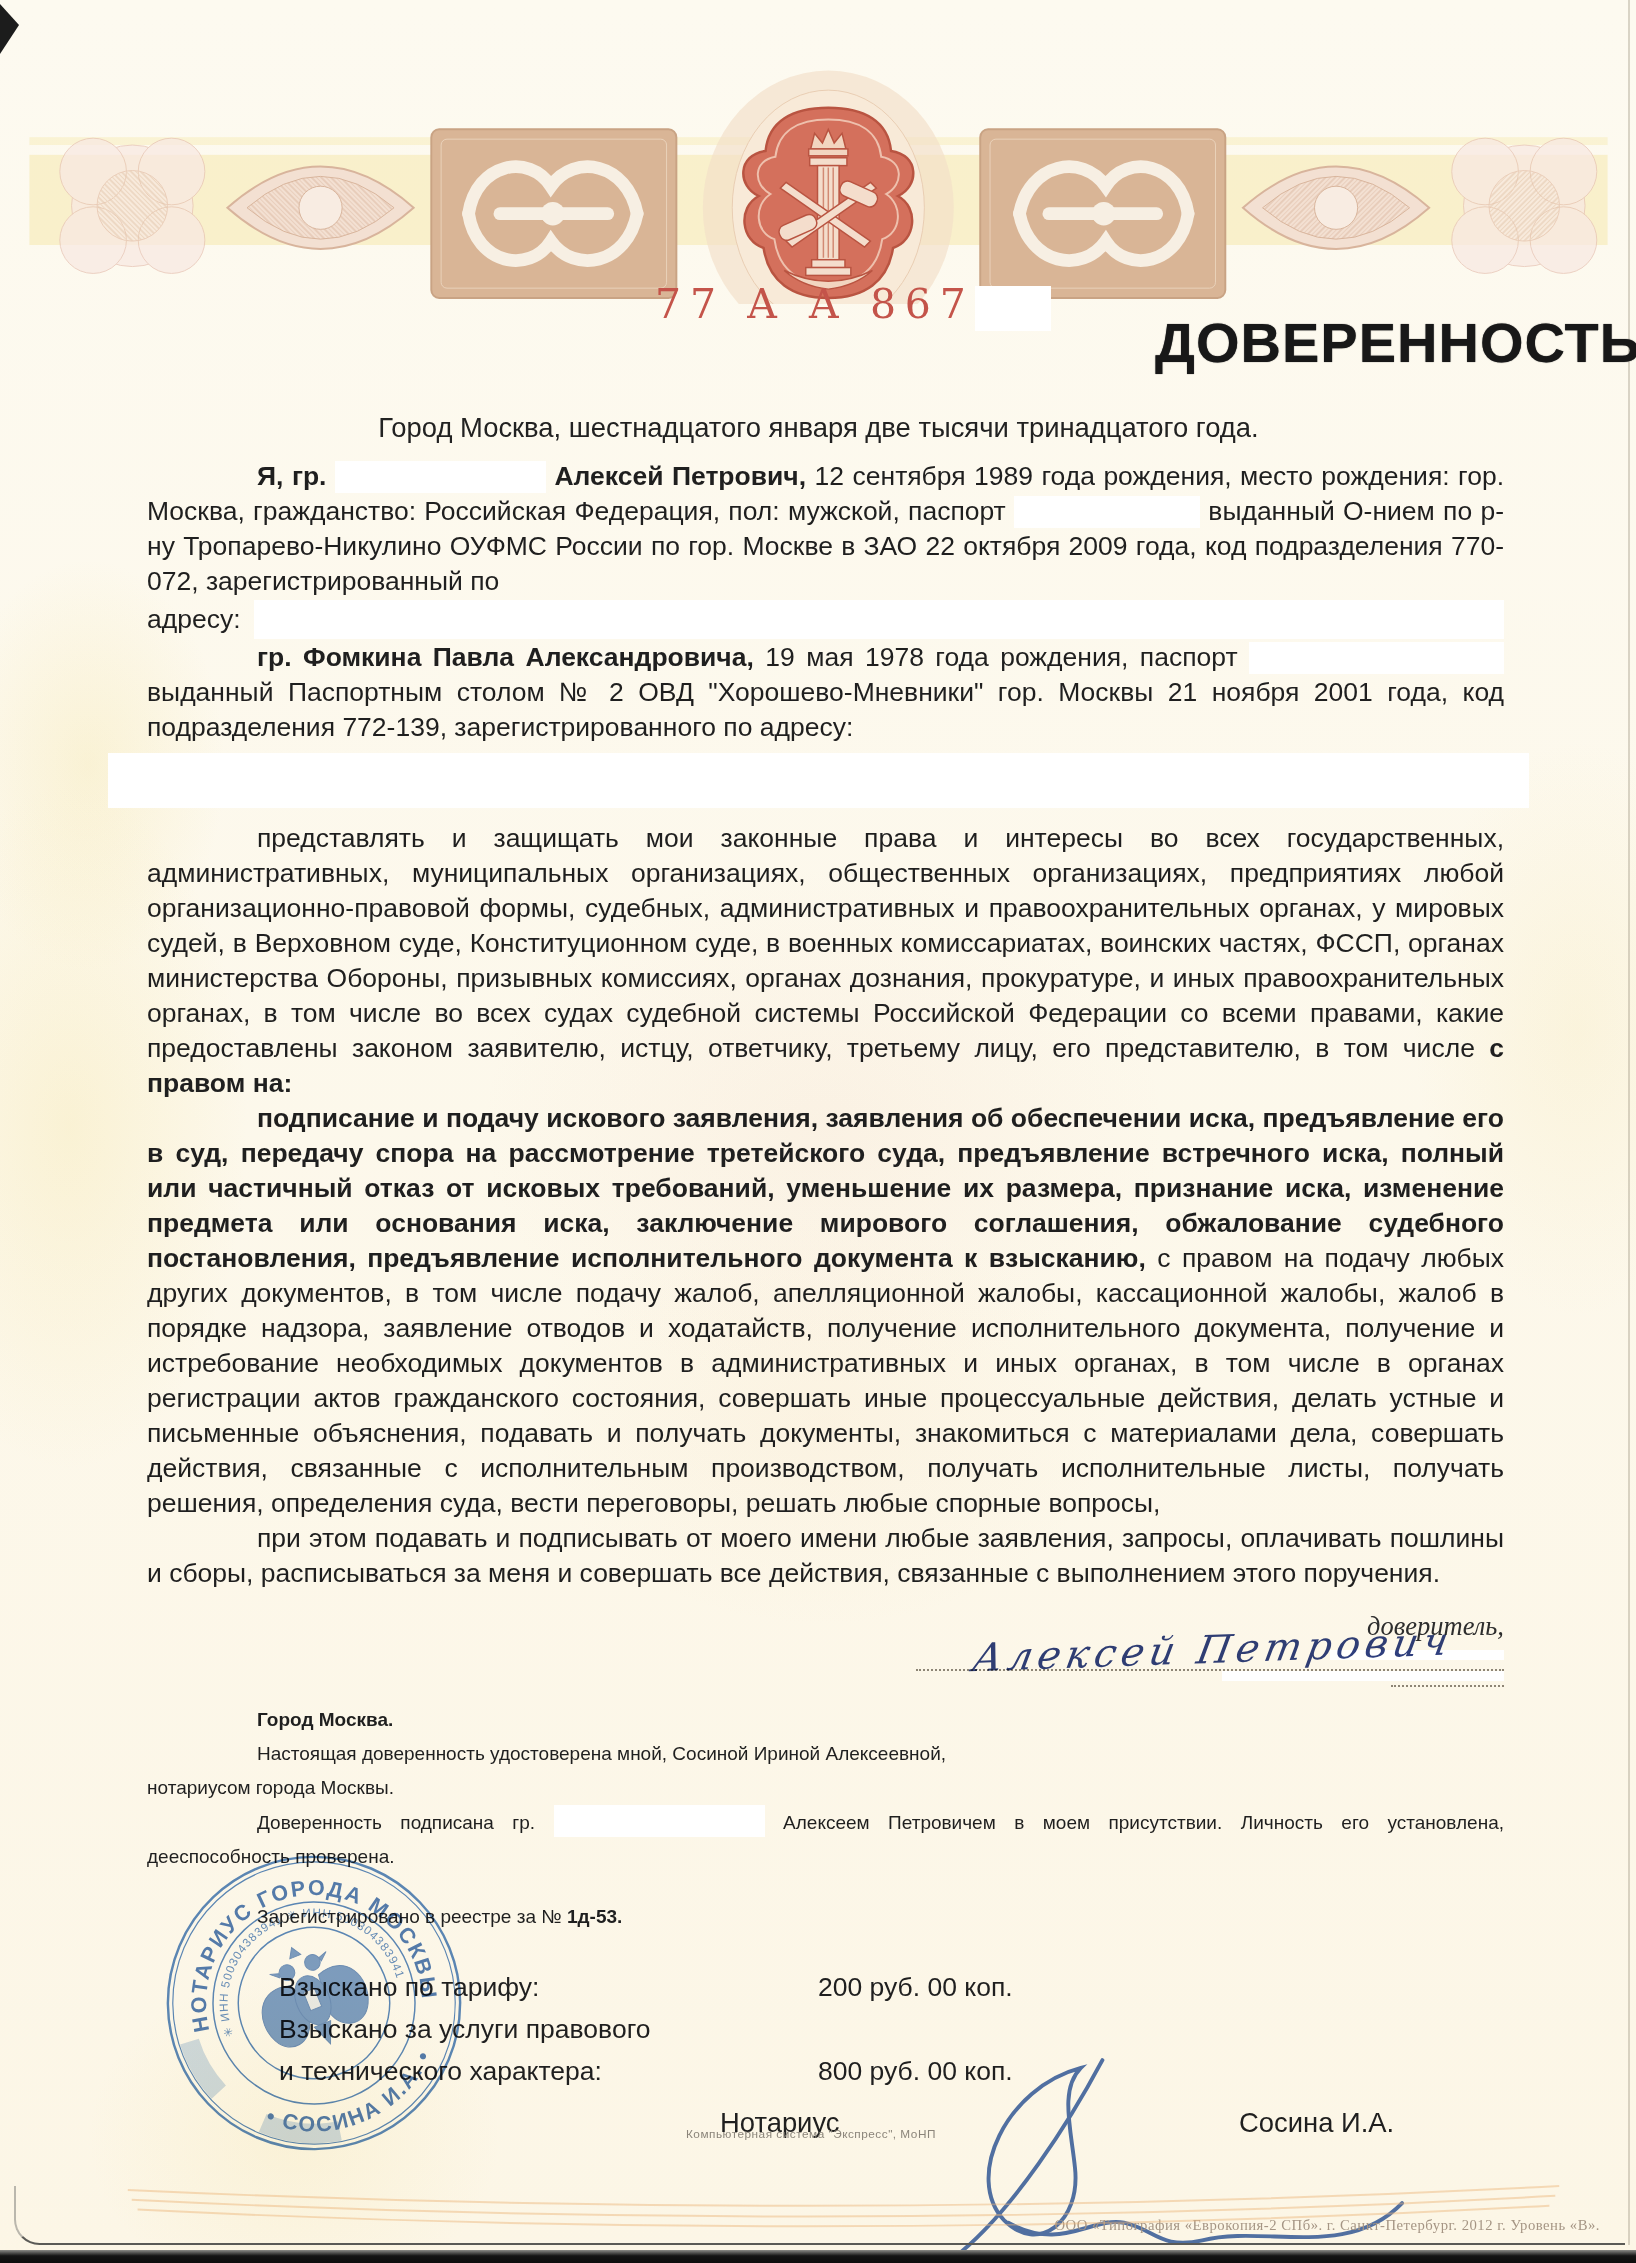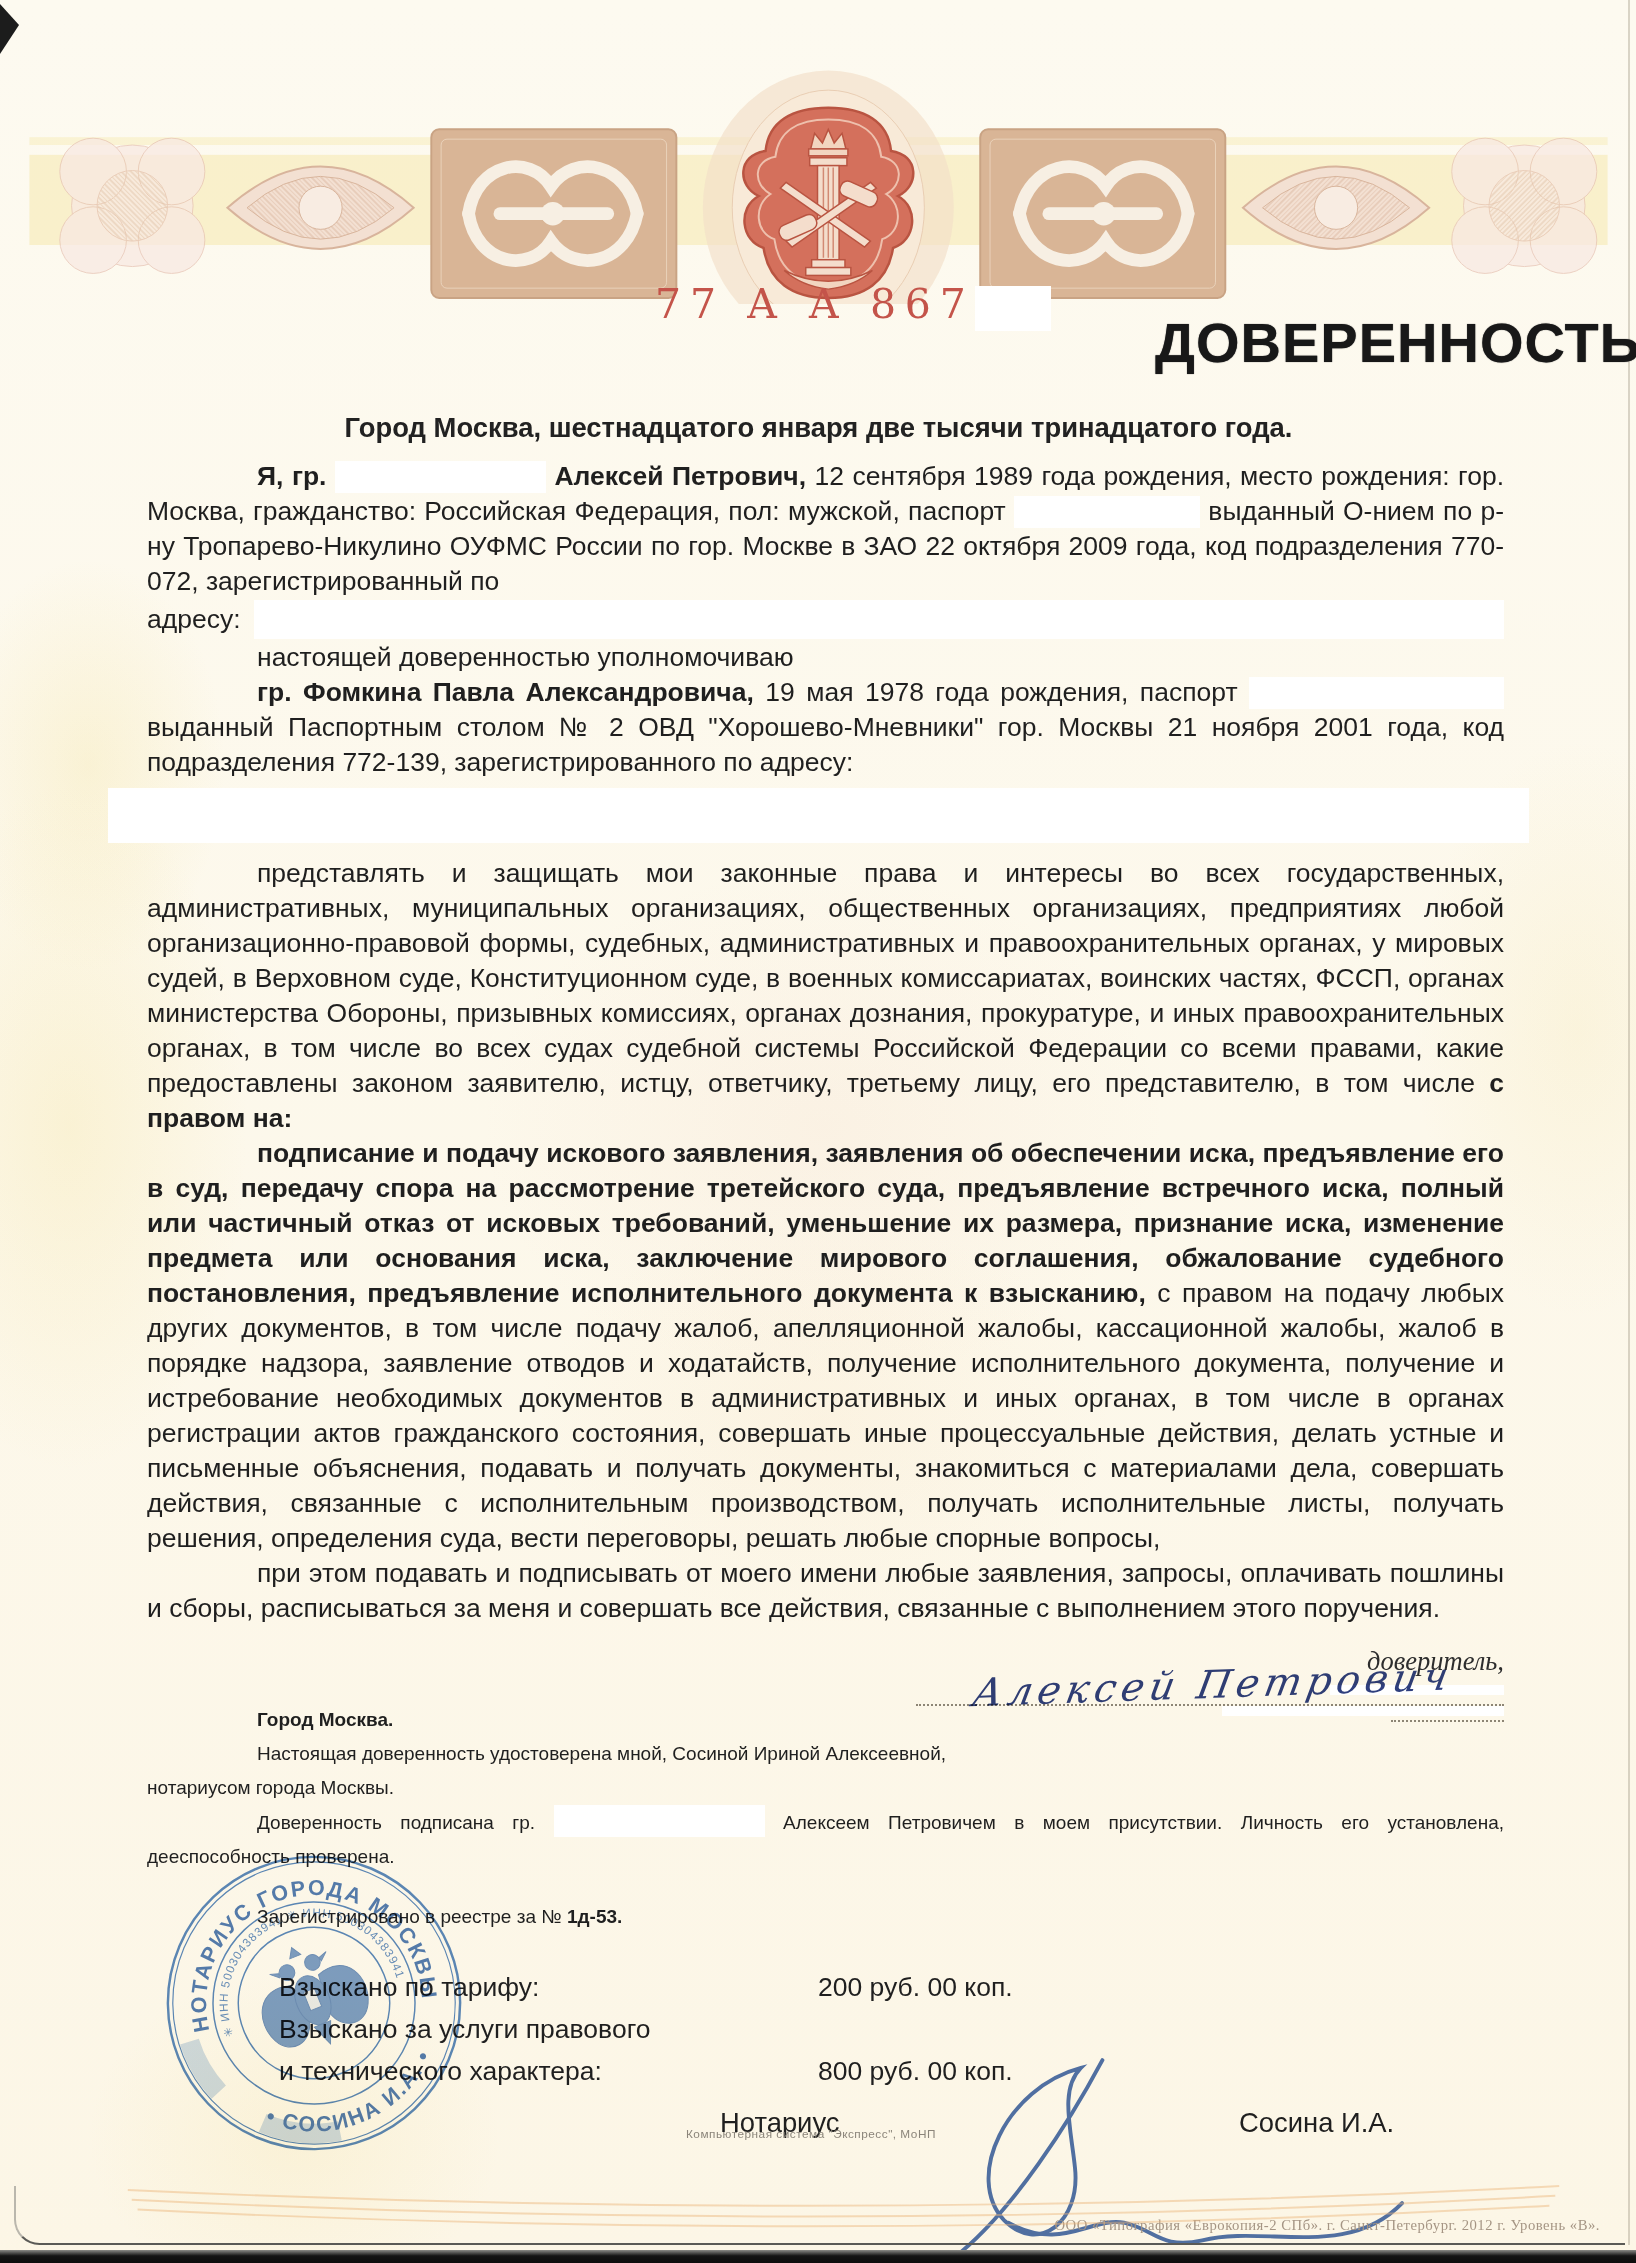--- a/index.html
+++ b/index.html
@@ -20,21 +20,21 @@
   .right-edge{position:absolute;right:6.9px;top:0;height:2245px;width:2px;background:rgba(150,140,120,.35);}
   
   .header-band{position:absolute;top:39px;left:0;}
   
   .serial{position:absolute;left:655px;top:280px;font-family:"DejaVu Serif",serif;
     font-size:41px;color:#c4544a;letter-spacing:8.8px;}
   .serial-redact{position:absolute;left:975px;top:286px;width:76px;height:45px;background:#fff;}
   .title{position:absolute;top:306px;left:0;width:1637px;margin:4px;text-align:right;
     font-size:56px;font-weight:bold;letter-spacing:1px;color:#181818;text-shadow:0 0 1px #333;}
   .date-line{position:absolute;top:412px;left:0;width:1637px;text-align:center;
-    font-size:27.4px;font-weight:bold;color:#222;}
+    font-size:27.4px;font-weight:normal;color:#222;}
   
   .content{position:absolute;top:459px;left:147px;width:1357px;font-size:26.5px;line-height:35px;text-align:justify;}
   .content p{margin:0;}
   .indent{text-indent:110px;}
   b{font-weight:bold;}
   .redact{display:inline-block;background:#ffffff;height:32px;vertical-align:-7.8px;}
   .w215{width:211px;} .w190{width:186px;} .w260{width:255px;}
   .line-flex{display:flex;align-items:center;gap:13.7px;height:41px;}
   .line-flex .grow{flex:1;height:39px;background:#fff;}
   .block-redact{height:55px;width:1421px;margin:7.8px 0 13.7px -39px;background:#fff;}
@@ -159,21 +159,20 @@
       <span class="redact w215"></span>
       <b>Алексей Петрович,</b>
       <span>12 сентября 1989 года рождения, место рождения: гор. Москва, гражданство: Российская Федерация, пол: мужской, паспорт</span>
       <span class="redact w190"></span>
       <span>выданный О-нием по р-ну Тропарево-Никулино ОУФМС России по гор. Москве в ЗАО 22 октября 2009 года, код подразделения 770-072, зарегистрированный по</span>
     </p>
     <div class="line-flex">
       <span>адресу:</span>
       <span class="grow"></span>
     </div>
-    <p class="para indent">настоящей доверенностью уполномочиваю</p>
     <p class="para indent">
       <b>гр. Фомкина Павла Александровича,</b>
       <span>19 мая 1978 года рождения, паспорт</span>
       <span class="redact w260"></span>
       <span>выданный Паспортным столом № 2 ОВД "Хорошево-Мневники" гор. Москвы 21 ноября 2001 года, код подразделения 772-139, зарегистрированного по адресу:</span>
     </p>
     <div class="block-redact"></div>
     <p class="para indent">
       <span>представлять и защищать мои законные права и интересы во всех государственных, административных, муниципальных организациях, общественных организациях, предприятиях любой организационно-правовой формы, судебных, административных и правоохранительных органах, у мировых судей, в Верховном суде, Конституционном суде, в военных комиссариатах, воинских частях, ФССП, органах министерства Обороны, призывных комиссиях, органах дознания, прокуратуре, и иных правоохранительных органах, в том числе во всех судах судебной системы Российской Федерации со всеми правами, какие предоставлены законом заявителю, истцу, ответчику, третьему лицу, его представителю, в том числе</span>
       <b>с правом на:</b>

